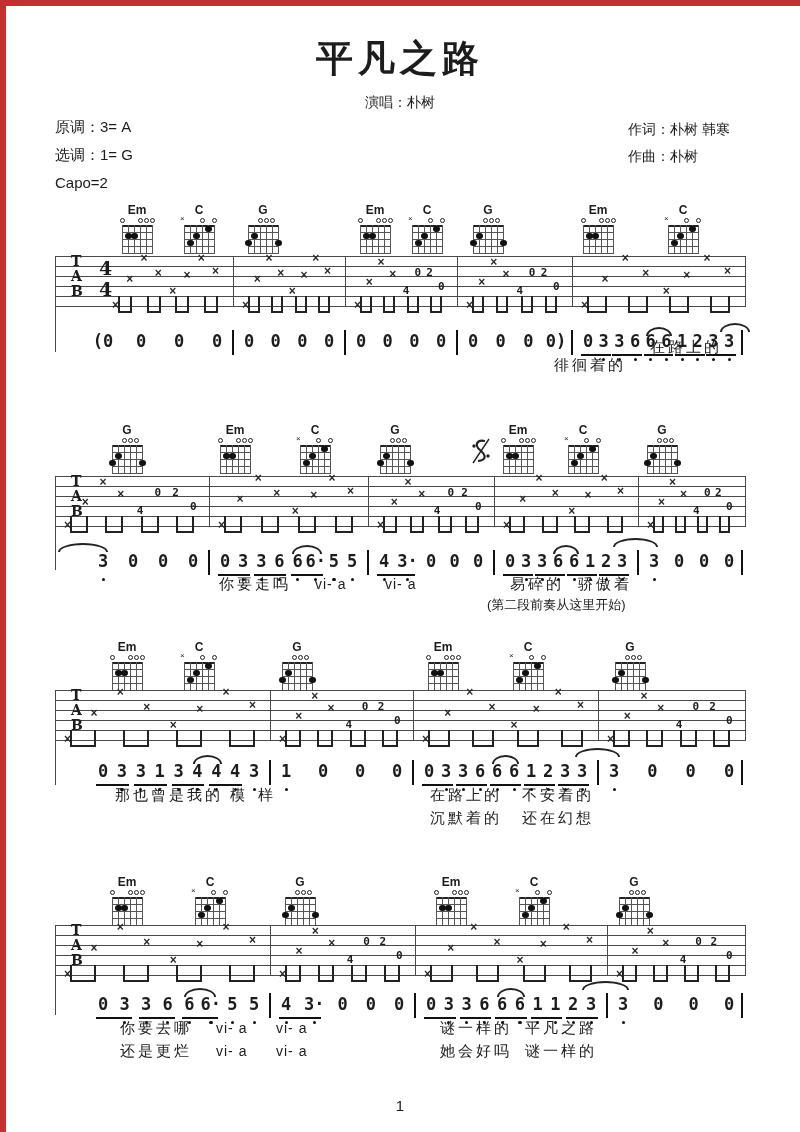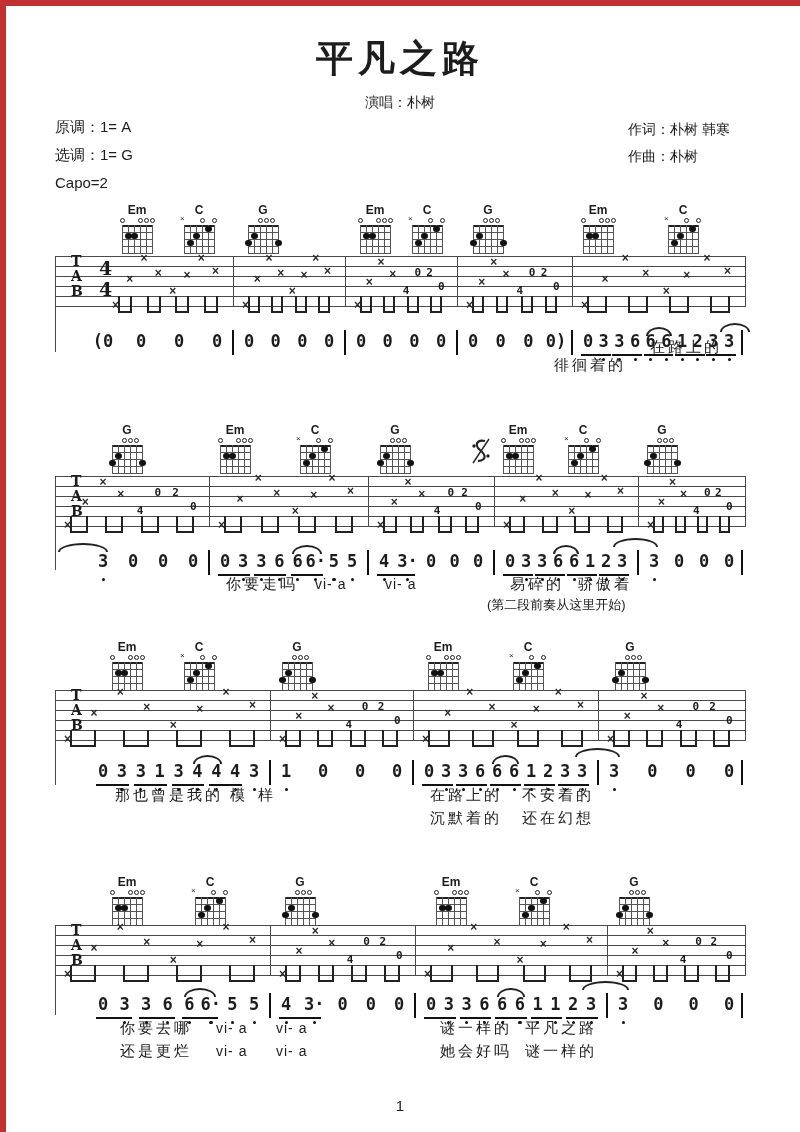--- a/index.html
+++ b/index.html
@@ -28,21 +28,21 @@
 </head>
 <body>
 
 <div id="page">
   <div class="abs" style="left:0;top:0;width:800px;height:6px;background:#c13131;"></div>
   <div class="abs" style="left:0;top:0;width:6px;height:1132px;background:#c13131;"></div>
 
   <div class="abs ctr" id="title">平凡之路</div>
   <div class="abs ctr" id="singer">演唱：朴树</div>
 
-  <div class="abs meta" style="left:55px;top:118px;">原调：1= A</div>
+  <div class="abs meta" style="left:55px;top:118px;">原调：3= A</div>
   <div class="abs meta" style="left:55px;top:146px;">选调：1= G</div>
   <div class="abs meta" style="left:55px;top:174px;">Capo=2</div>
 
   <div class="abs" style="left:628px;top:121px;font-size:14px;">作词：朴树 韩寒</div>
   <div class="abs" style="left:628px;top:148px;font-size:14px;">作曲：朴树</div>
 
   <div class="abs ctr" id="page-num">1</div>
 <div class="abs chlab" style="left: 117px; top: 203px; width: 40px;">Em</div>
     <div class="abs" style="left: 119.5px; top: 218px; width: 5px; height: 5px; border: 1px solid rgb(34, 34, 34); border-radius: 50%;"></div>
     <div class="abs" style="left: 137.5px; top: 218px; width: 5px; height: 5px; border: 1px solid rgb(34, 34, 34); border-radius: 50%;"></div>
@@ -579,21 +579,21 @@
     <div class="abs num" style="left: 715px; top: 553px; width: 28px; text-align: center;">0</div>
     <div class="abs" style="left: 208px; top: 550px; width: 2px; height: 25px; background: rgb(17, 17, 17);"></div>
     <div class="abs" style="left: 367px; top: 550px; width: 2px; height: 25px; background: rgb(17, 17, 17);"></div>
     <div class="abs" style="left: 493px; top: 550px; width: 2px; height: 25px; background: rgb(17, 17, 17);"></div>
     <div class="abs" style="left: 637px; top: 550px; width: 2px; height: 25px; background: rgb(17, 17, 17);"></div>
     <div class="abs" style="left: 741px; top: 550px; width: 2px; height: 25px; background: rgb(17, 17, 17);"></div>
     <div class="abs arc" style="left: 58px; top: 543px; width: 50px;"></div>
     <div class="abs arc" style="left: 292px; top: 545px; width: 30px;"></div>
     <div class="abs arc" style="left: 553px; top: 545px; width: 26px;"></div>
     <div class="abs arc" style="left: 613px; top: 538px; width: 45px;"></div>
-    <div class="abs lyr" style="left: 226px; top: 575px;">你要走吗</div>
+    <div class="abs lyr" style="left: 219px; top: 575px;">你要走吗</div>
     <div class="abs lat" style="left: 315px; top: 576px;">vi- a</div>
     <div class="abs lat" style="left: 385px; top: 576px;">vi- a</div>
     <div class="abs lyr" style="left: 510px; top: 575px;">易碎的</div>
     <div class="abs lyr" style="left: 578px; top: 575px;">骄傲着</div>
     <div class="abs note" style="left: 487px; top: 596px;">(第二段前奏从这里开始)</div>
     <div class="abs chlab" style="left: 107px; top: 640px; width: 40px;">Em</div>
     <div class="abs" style="left: 109.5px; top: 655px; width: 5px; height: 5px; border: 1px solid rgb(34, 34, 34); border-radius: 50%;"></div>
     <div class="abs" style="left: 127.5px; top: 655px; width: 5px; height: 5px; border: 1px solid rgb(34, 34, 34); border-radius: 50%;"></div>
     <div class="abs" style="left: 133.5px; top: 655px; width: 5px; height: 5px; border: 1px solid rgb(34, 34, 34); border-radius: 50%;"></div>
     <div class="abs" style="left: 139.5px; top: 655px; width: 5px; height: 5px; border: 1px solid rgb(34, 34, 34); border-radius: 50%;"></div>

